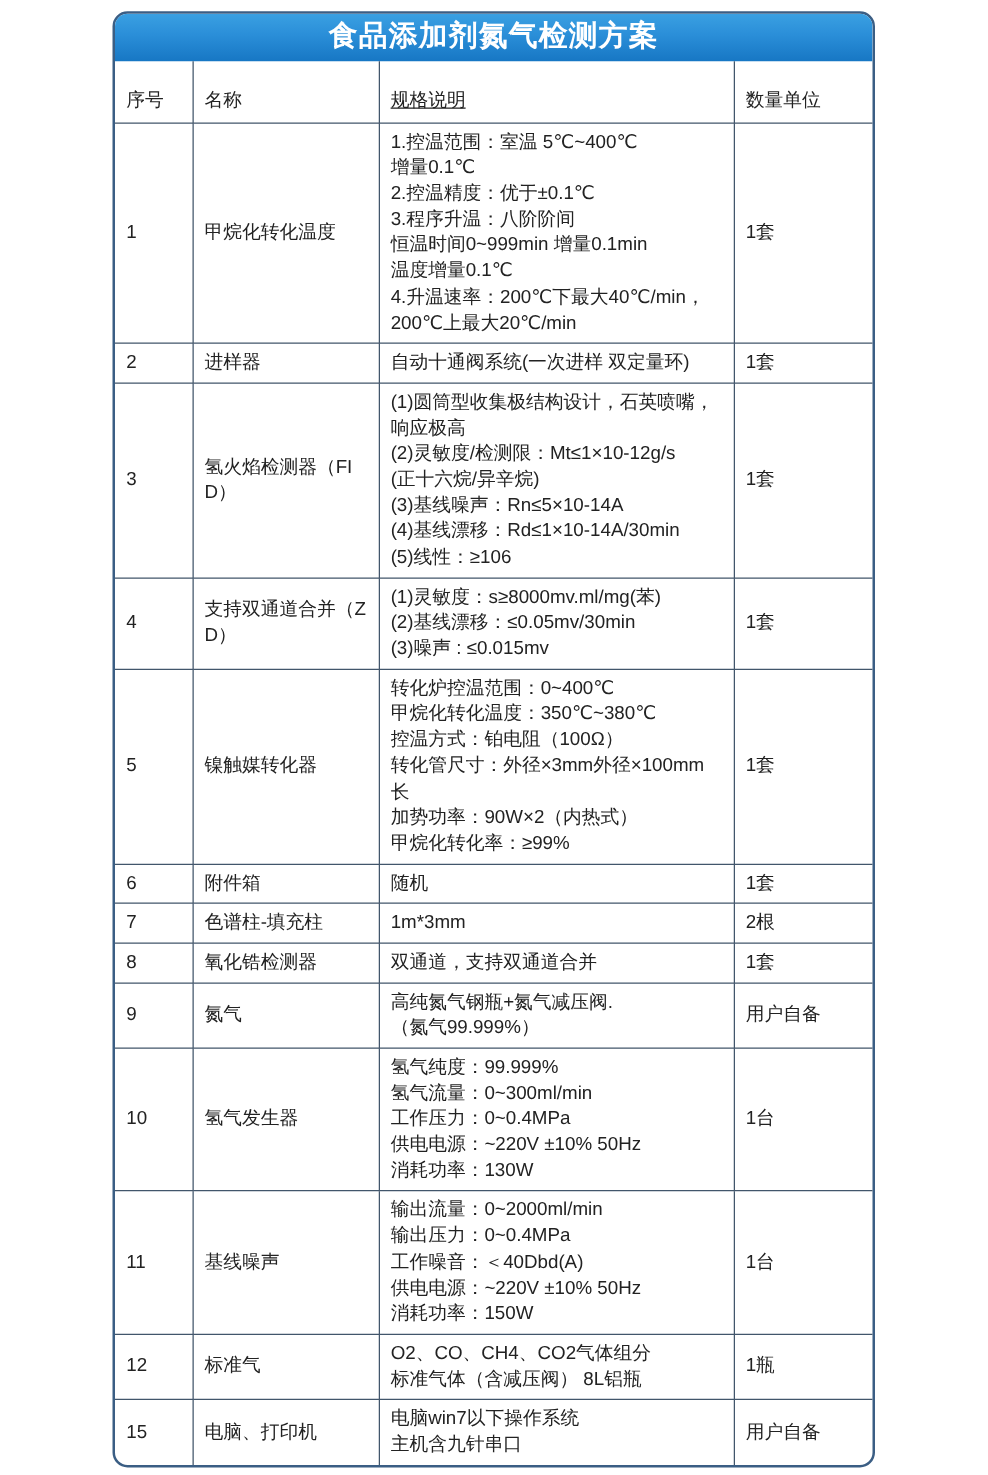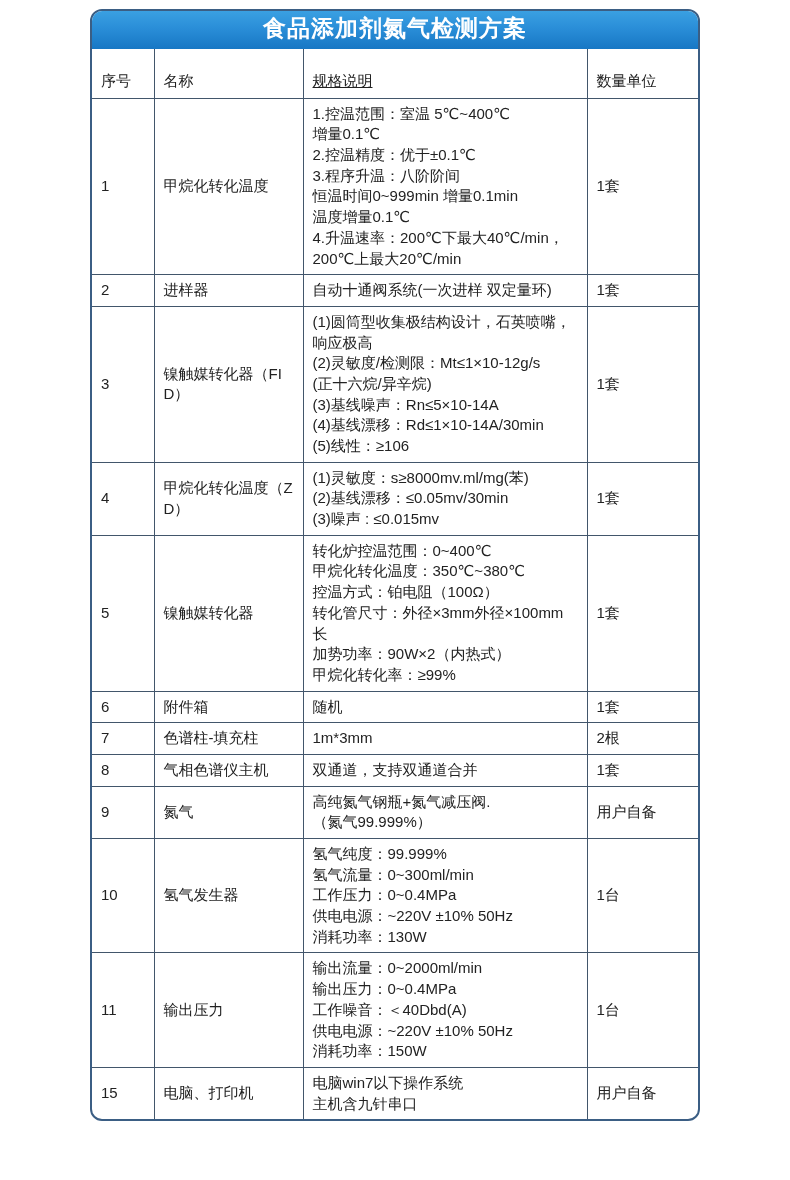--- a/index.html
+++ b/index.html
@@ -88,33 +88,33 @@
           <td class="cell-qty">1套</td>
         </tr>
         <tr>
           <td class="cell-index">2</td>
           <td class="cell-name">进样器</td>
           <td class="cell-spec">自动十通阀系统(一次进样 双定量环)</td>
           <td class="cell-qty">1套</td>
         </tr>
         <tr>
           <td class="cell-index">3</td>
-          <td class="cell-name">镍触媒转化器（FID）</td>
+          <td class="cell-name">氢火焰检测器（FID）</td>
           <td class="cell-spec">(1)圆筒型收集极结构设计，石英喷嘴，
 响应极高
 (2)灵敏度/检测限：Mt≤1×10-12g/s
 (正十六烷/异辛烷)
 (3)基线噪声：Rn≤5×10-14A
 (4)基线漂移：Rd≤1×10-14A/30min
 (5)线性：≥106</td>
           <td class="cell-qty">1套</td>
         </tr>
         <tr>
           <td class="cell-index">4</td>
-          <td class="cell-name">甲烷化转化温度（ZD）</td>
+          <td class="cell-name">支持双通道合并（ZD）</td>
           <td class="cell-spec">(1)灵敏度：s≥8000mv.ml/mg(苯)
 (2)基线漂移：≤0.05mv/30min
 (3)噪声 : ≤0.015mv</td>
           <td class="cell-qty">1套</td>
         </tr>
         <tr>
           <td class="cell-index">5</td>
           <td class="cell-name">镍触媒转化器</td>
           <td class="cell-spec">转化炉控温范围：0~400℃
 甲烷化转化温度：350℃~380℃
@@ -131,21 +131,21 @@
           <td class="cell-qty">1套</td>
         </tr>
         <tr>
           <td class="cell-index">7</td>
           <td class="cell-name">色谱柱-填充柱</td>
           <td class="cell-spec">1m*3mm</td>
           <td class="cell-qty">2根</td>
         </tr>
         <tr>
           <td class="cell-index">8</td>
-          <td class="cell-name">气相色谱仪主机</td>
+          <td class="cell-name">氧化锆检测器</td>
           <td class="cell-spec">双通道，支持双通道合并</td>
           <td class="cell-qty">1套</td>
         </tr>
         <tr>
           <td class="cell-index">9</td>
           <td class="cell-name">氮气</td>
           <td class="cell-spec">高纯氮气钢瓶+氮气减压阀.
 （氮气99.999%）</td>
           <td class="cell-qty">用户自备</td>
         </tr>
@@ -154,27 +154,34 @@
           <td class="cell-name">氢气发生器</td>
           <td class="cell-spec">氢气纯度：99.999%
 氢气流量：0~300ml/min
 工作压力：0~0.4MPa
 供电电源：~220V ±10% 50Hz
 消耗功率：130W</td>
           <td class="cell-qty">1台</td>
         </tr>
         <tr>
           <td class="cell-index">11</td>
-          <td class="cell-name">输出压力</td>
+          <td class="cell-name">基线噪声</td>
           <td class="cell-spec">输出流量：0~2000ml/min
 输出压力：0~0.4MPa
 工作噪音：＜40Dbd(A)
 供电电源：~220V ±10% 50Hz
 消耗功率：150W</td>
           <td class="cell-qty">1台</td>
+        </tr>
+        <tr>
+          <td class="cell-index">12</td>
+          <td class="cell-name">标准气</td>
+          <td class="cell-spec">O2、CO、CH4、CO2气体组分
+标准气体（含减压阀） 8L铝瓶</td>
+          <td class="cell-qty">1瓶</td>
         </tr>
         <tr>
           <td class="cell-index">15</td>
           <td class="cell-name">电脑、打印机</td>
           <td class="cell-spec">电脑win7以下操作系统
 主机含九针串口</td>
           <td class="cell-qty">用户自备</td>
         </tr>
       </tbody>
   </table>

